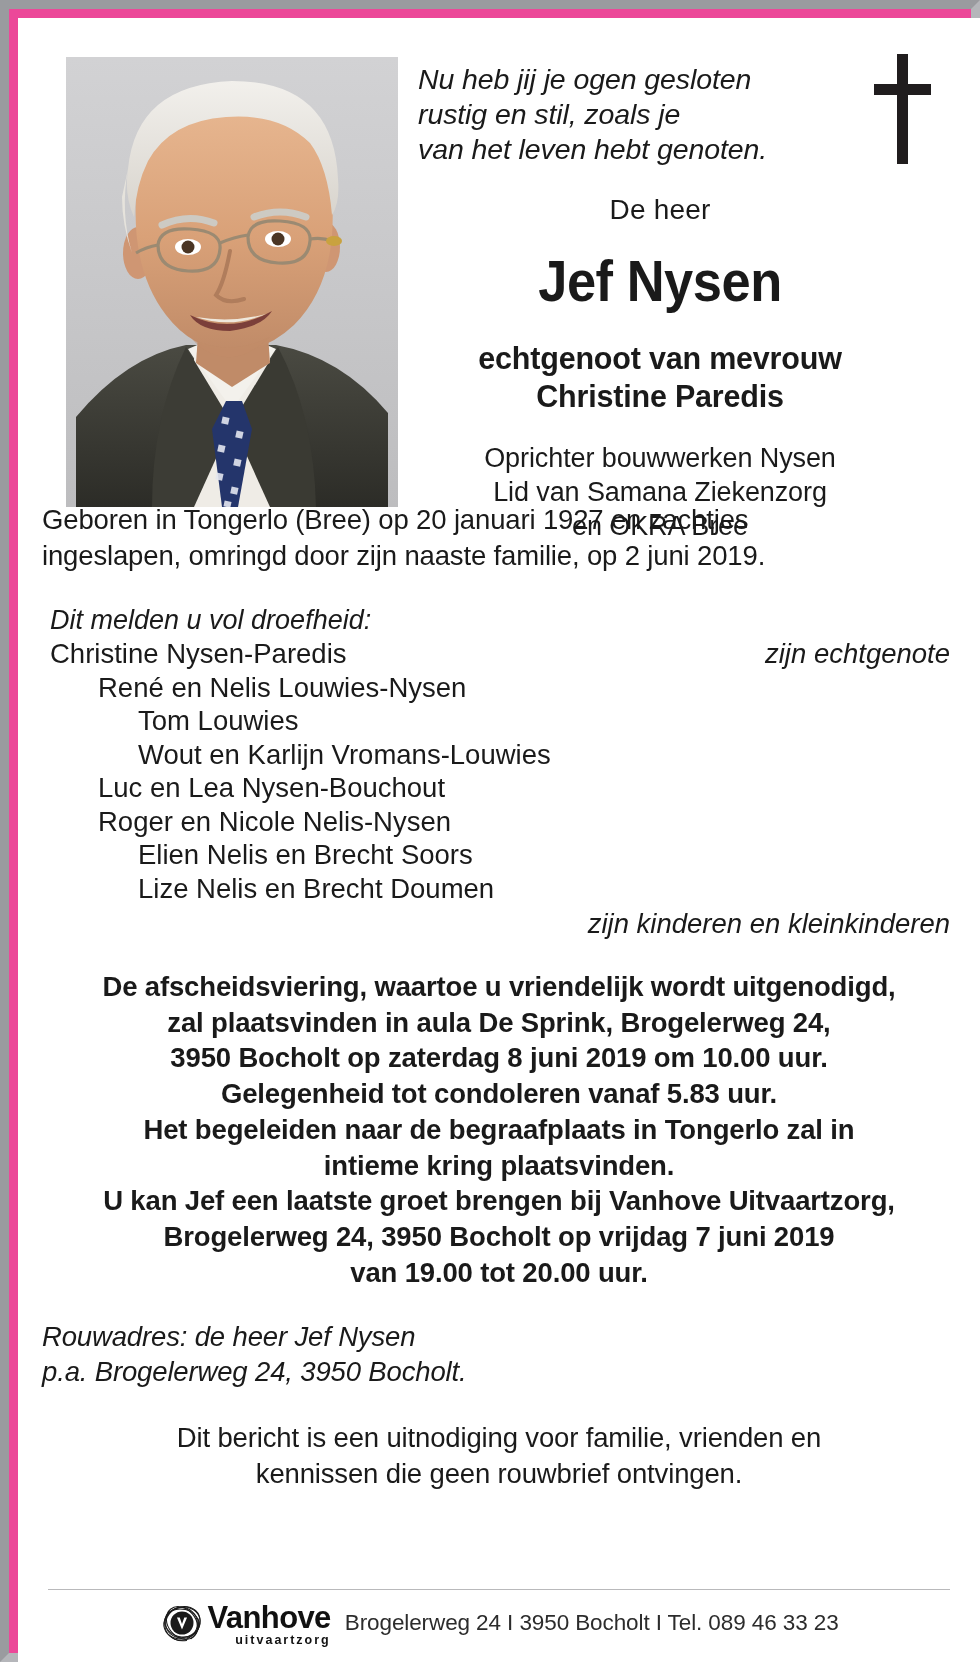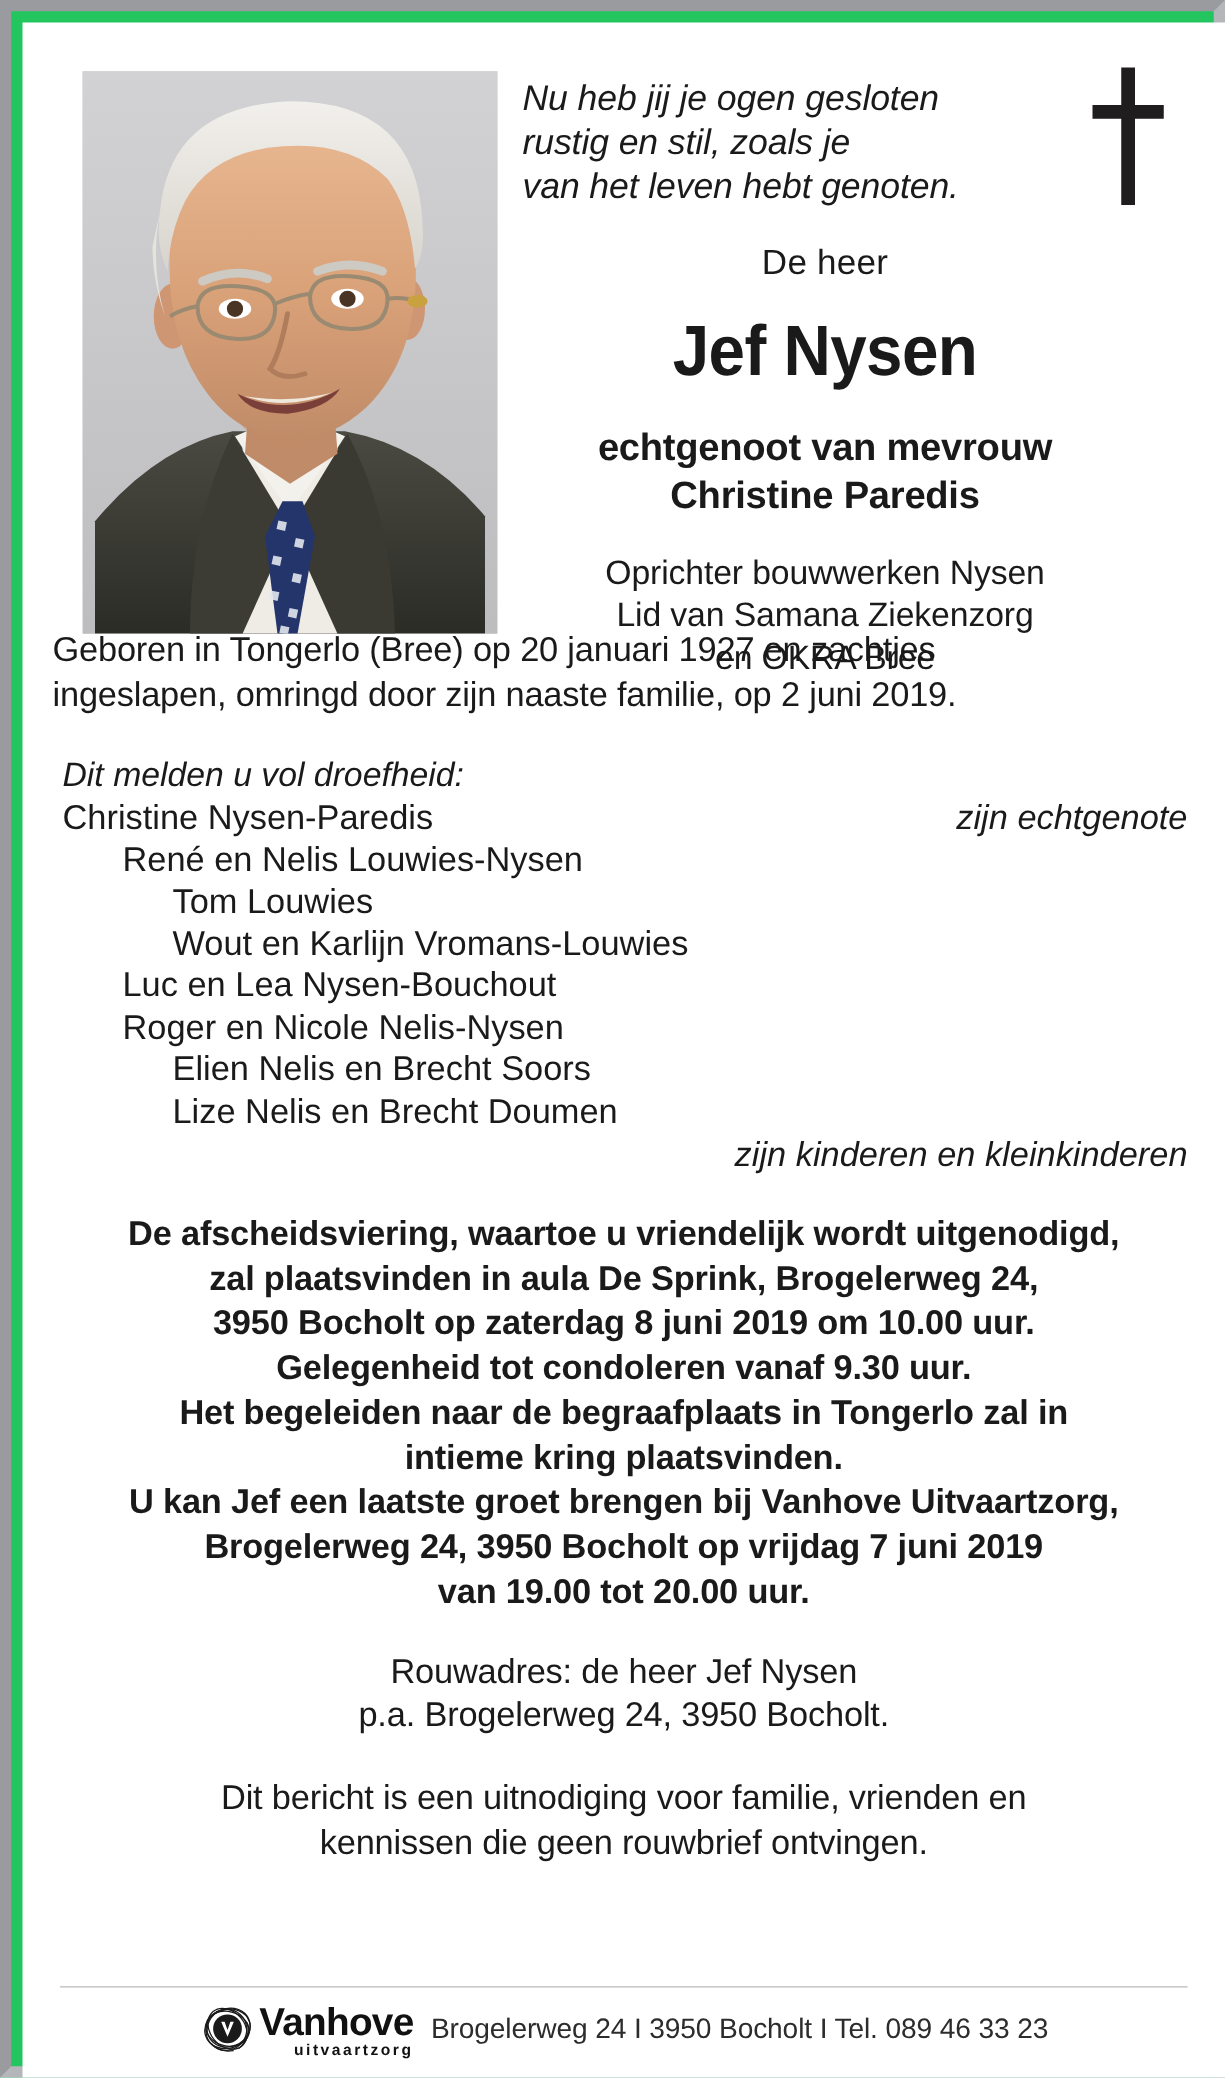--- a/index.html
+++ b/index.html
@@ -20,21 +20,21 @@
     position: absolute;
     left: 0;
     top: 0;
     width: 980px;
     height: 1662px;
     box-sizing: border-box;
     border-left: 9px solid #9a9b9f;
     border-top: 9px solid #9a9b9f;
     border-right: 9px solid #b5b6ba;
     border-bottom: 9px solid #b5b6ba;
-    background: #22c55e;
+    background: #ec4899;
   }
   .card-inner {
     position: absolute;
     left: 9px;
     top: 9px;
     width: 962px;
     height: 1644px;
     background: #ffffff;
     box-sizing: border-box;
   }
@@ -180,25 +180,26 @@
     text-align: center;
     font-size: 27.5px;
     line-height: 1.3;
     margin-top: 28px;
     letter-spacing: -0.15px;
     font-weight: bold;
   }
   .ceremony-block div { white-space: nowrap; }
 
   .address-block {
-    text-align: center;
+    text-align: left;
     font-size: 27.5px;
     line-height: 1.3;
     margin-top: 28px;
     letter-spacing: -0.15px;
+    font-style: italic;
   }
   .notice-block {
     text-align: center;
     font-size: 27.5px;
     line-height: 1.3;
     margin-top: 30px;
     letter-spacing: -0.15px;
   }
 
   
@@ -401,21 +402,21 @@
         <span>Lize Nelis en Brecht Doumen</span>
       </div>
 
       <div class="fam-foot">zijn kinderen en kleinkinderen</div>
     </div>
 
     <div class="block ceremony-block">
       <div>De afscheidsviering, waartoe u vriendelijk wordt uitgenodigd,</div>
       <div>zal plaatsvinden in aula De Sprink, Brogelerweg 24,</div>
       <div>3950 Bocholt op zaterdag 8 juni 2019 om 10.00 uur.</div>
-      <div>Gelegenheid tot condoleren vanaf 9.30 uur.</div>
+      <div>Gelegenheid tot condoleren vanaf 5.83 uur.</div>
       <div>Het begeleiden naar de begraafplaats in Tongerlo zal in</div>
       <div>intieme kring plaatsvinden.</div>
       <div>U kan Jef een laatste groet brengen bij Vanhove Uitvaartzorg,</div>
       <div>Brogelerweg 24, 3950 Bocholt op vrijdag 7 juni 2019</div>
       <div>van 19.00 tot 20.00 uur.</div>
     </div>
 
     <div class="block address-block">
       <div>Rouwadres: de heer Jef Nysen</div>
       <div>p.a. Brogelerweg 24, 3950 Bocholt.</div>

